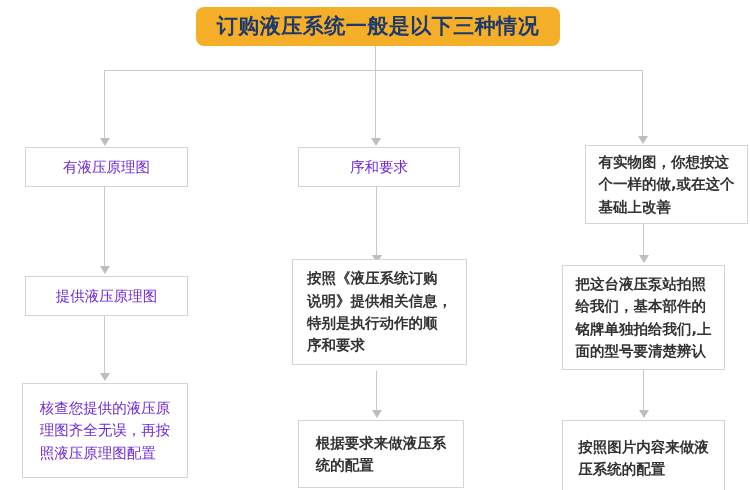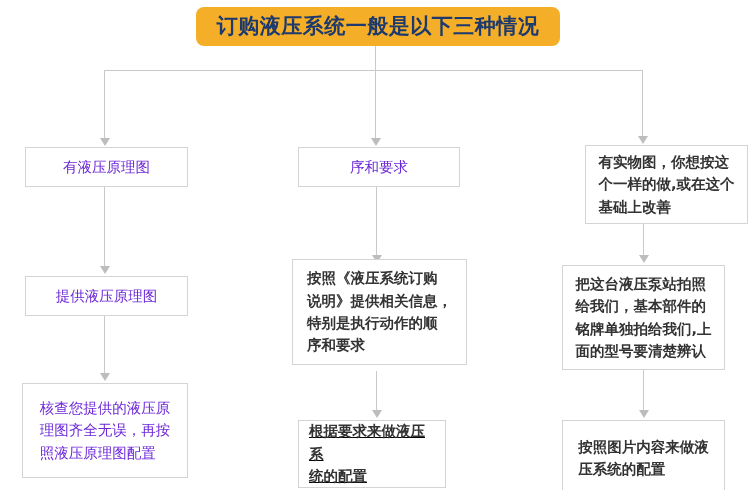--- a/index.html
+++ b/index.html
@@ -139,21 +139,21 @@
   <div class="node bold" style="left:292px; top:259px; width:175px; height:106px;">
     <span class="node-text">按照《液压系统订购
 说明》提供相关信息，
 特别是执行动作的顺
 序和要求</span>
   </div>
 
   <div class="vline" style="left:376px; top:371px; height:39px;"></div>
   <div class="arrow" style="left:372px; top:410px;"></div>
 
-  <div class="node bold" style="left:298px; top:420px; width:148px; height:68px;text-decoration:underline;">
+  <div class="node bold" style="left:298px; top:420px; width:166px; height:68px;">
     <span class="node-text">根据要求来做液压系
 统的配置</span>
   </div>
 
   <div class="node bold" style="left:562px; top:145px; width:163px; height:79px;margin-left:23px;">
     <span class="node-text">有实物图，你想按这
 个一样的做,或在这个
 基础上改善</span>
   </div>
 

